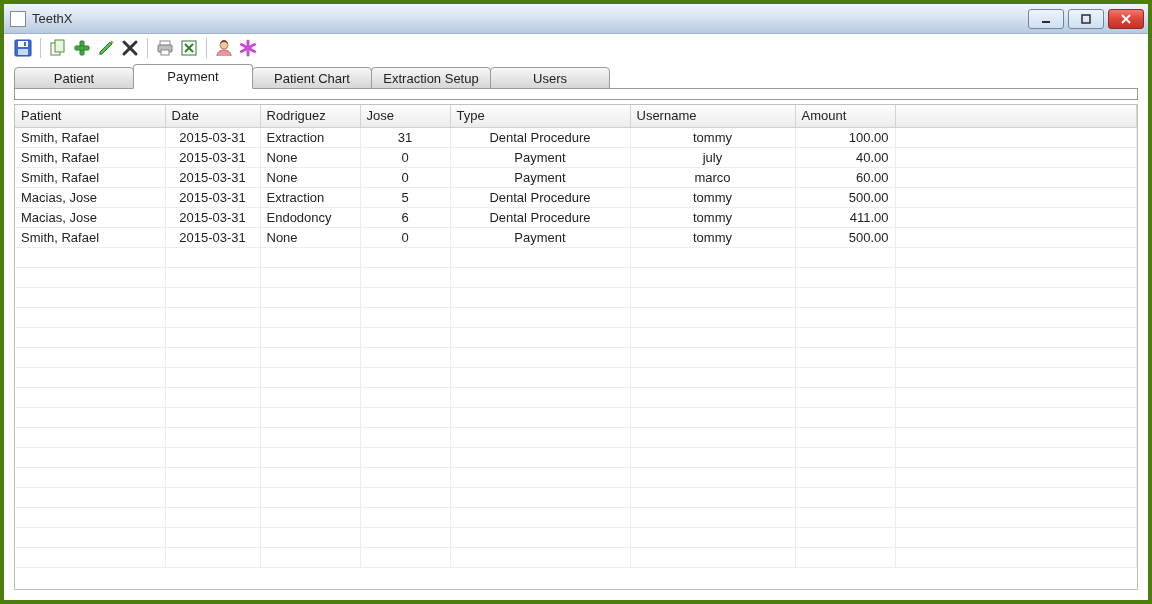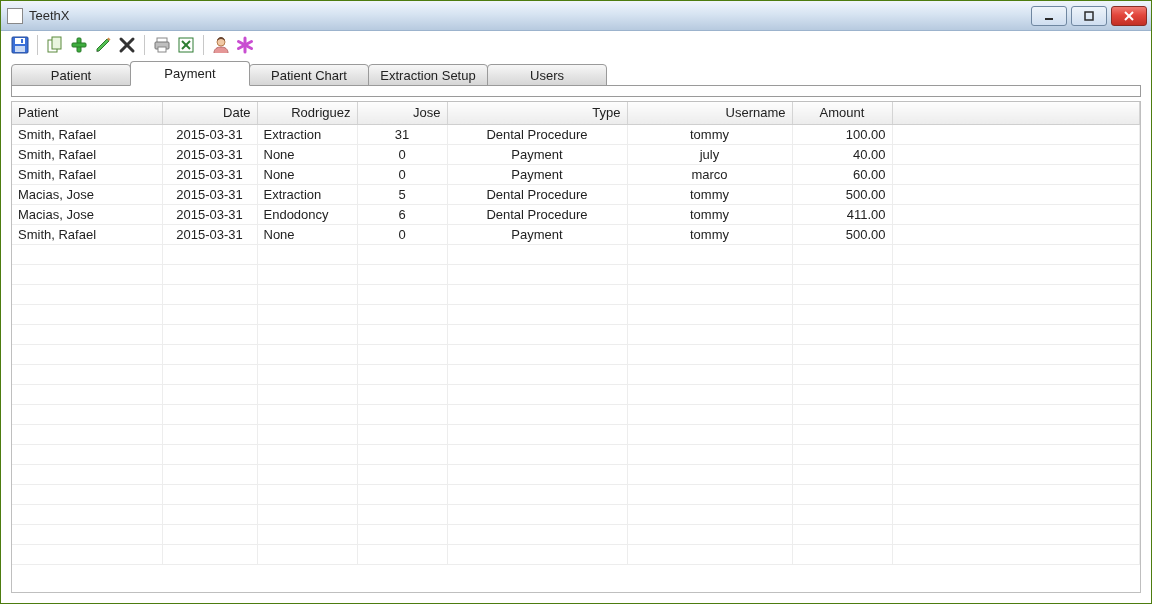--- a/index.html
+++ b/index.html
@@ -5,21 +5,21 @@
   * { box-sizing: border-box; }
   html, body {
     margin: 0; padding: 0;
     width: 1152px; height: 604px;
     font-family: Arial, Helvetica, sans-serif;
     font-size: 13px;
     background: #fff;
   }
   .window {
     width: 1152px; height: 604px;
-    border: 1px solid #4d7c0f;
+    border: 4px solid #4d7c0f;
     background: #fff;
     display: flex;
     flex-direction: column;
   }
   .titlebar {
     height: 30px;
     background: linear-gradient(to bottom, #f0f5fb 0%, #d7e4f2 45%, #b7cadf 100%);
     border-bottom: 1px solid #9cb3cd;
     display: flex;
     align-items: center;
@@ -136,21 +136,21 @@
   }
   table.grid th {
     background: linear-gradient(to bottom, #fdfdfd, #ececec);
     border-right: 1px solid #d4d4d4;
     border-bottom: 1px solid #cfcfcf;
     font-weight: normal;
     font-size: 13px;
     color: #222;
     height: 22px;
     padding: 2px 6px;
-    text-align: right;
+    text-align: left;
   }
   table.grid th:first-child { text-align: left; }
   table.grid td {
     border-right: 1px solid #ededed;
     border-bottom: 1px solid #ededed;
     height: 20px;
     padding: 1px 6px;
     font-size: 13px;
     color: #222;
     white-space: nowrap;
@@ -297,21 +297,21 @@
           <col class="col-rest">
       </colgroup>
       <thead>
         <tr>
           <th class="col-patient"><span>Patient</span></th>
           <th class="col-date"><span>Date</span></th>
           <th class="col-proc"><span>Rodriguez</span></th>
           <th class="col-tooth"><span>Jose</span></th>
           <th class="col-type"><span>Type</span></th>
           <th class="col-user"><span>Username</span></th>
-          <th class="col-amount" style="text-align:center;margin-left:40px;"><span>Amount</span></th>
+          <th class="col-amount" style="text-align:left;margin-left:40px;"><span>Amount</span></th>
           <th class="col-rest"></th>
         </tr>
       </thead>
       <tbody id="grid-body">
           <tr>
             <td class="col-patient">Smith, Rafael</td>
             <td class="col-date">2015-03-31</td>
             <td class="col-proc">Extraction</td>
             <td class="col-tooth">31</td>
             <td class="col-type">Dental Procedure</td>

